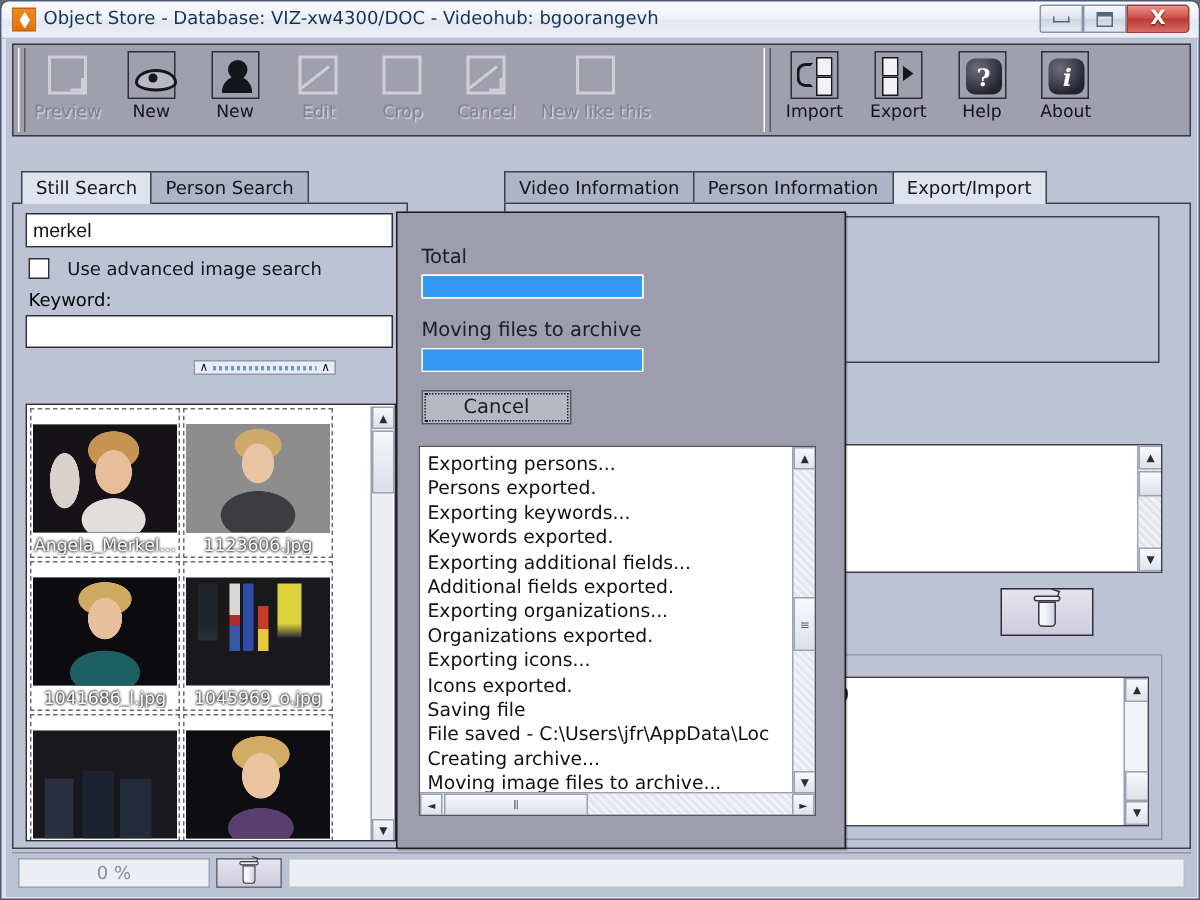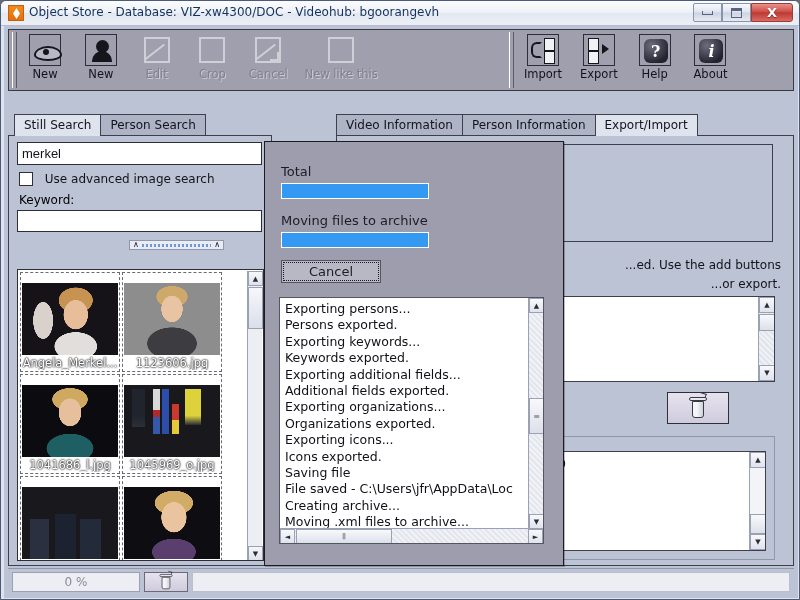--- a/index.html
+++ b/index.html
@@ -290,21 +290,21 @@
     font-size: 7px; color: #2c2c38;
   }
   #grid-scroll .sb-btn.bottom { position: absolute; bottom: 0; }
   #grid-scroll .sb-thumb {
     position: absolute; top: 16px; left: 0; width: 15px; height: 42px;
     background: linear-gradient(to bottom, #f6f7fb, #dbdfea);
     border: 1px solid #9aa1b3;
   }
 
   
-  #right-panel { position: absolute; left: 332px; top: 88px; width: 458px; height: 452px; text-align: right; }
+  #right-panel { position: absolute; left: 332px; top: 88px; width: 458px; height: 452px; }
   #right-tabs { left: 0px; }
   #right-body {
     position: absolute; left: 0; top: 21px;
     width: 458px; height: 431px;
     background: #bcc3d4;
     border: 1px solid #3f3f4b;
   }
   #rp-textarea {
     position: absolute; left: 6px; top: 8px;
     width: 430px; height: 98px;
@@ -592,20 +592,27 @@
     </div>
   </div>
 
   <div id="client">
 
     <div id="toolbar">
       <div class="tb-grip" id="tb-grip-left"></div>
       <div class="tb-grip" id="tb-grip-right"></div>
 
       <div class="tb-group" id="tb-left">
+        <div class="tb-btn disabled">
+          <div class="tb-ico flat">
+            <div class="frame"></div>
+              <div class="pic-corner"></div>
+          </div>
+          <div class="tb-lbl">Preview</div>
+        </div>
         <div class="tb-btn">
           <div class="tb-ico">
               <div class="pic-eye"></div>
             </div>
           <div class="tb-lbl">New</div>
         </div>
         <div class="tb-btn">
           <div class="tb-ico">
               <div class="pic-head"></div>
             </div>
@@ -862,21 +869,20 @@
           <div>Keywords exported.</div>
           <div>Exporting additional fields...</div>
           <div>Additional fields exported.</div>
           <div>Exporting organizations...</div>
           <div>Organizations exported.</div>
           <div>Exporting icons...</div>
           <div>Icons exported.</div>
           <div>Saving file</div>
           <div>File saved - C:\Users\jfr\AppData\Loc</div>
           <div>Creating archive...</div>
-          <div>Moving .xml files to archive...</div>
           <div>Moving image files to archive...</div>
         </div>
 
         <div class="vsb">
           <div class="b">▲</div>
           <div class="t">≡</div>
           <div class="b bottom">▼</div>
         </div>
 
         <div class="hsb">

